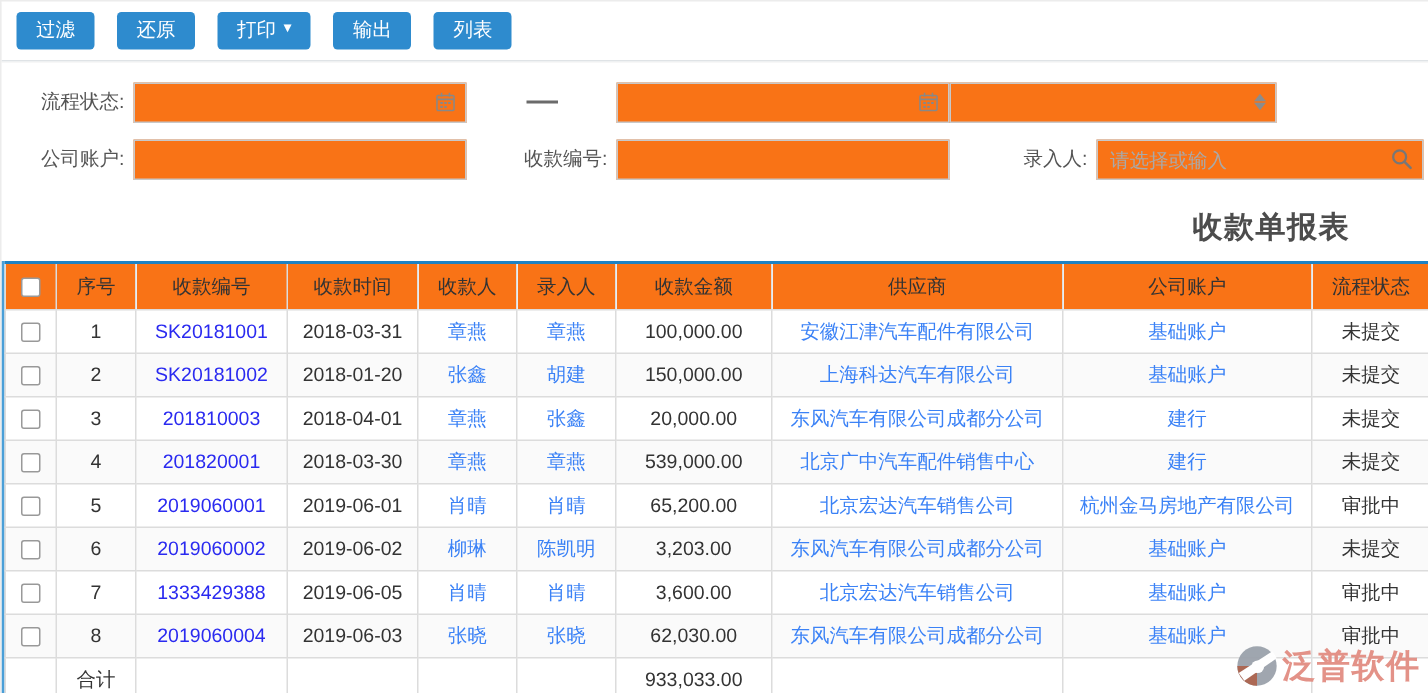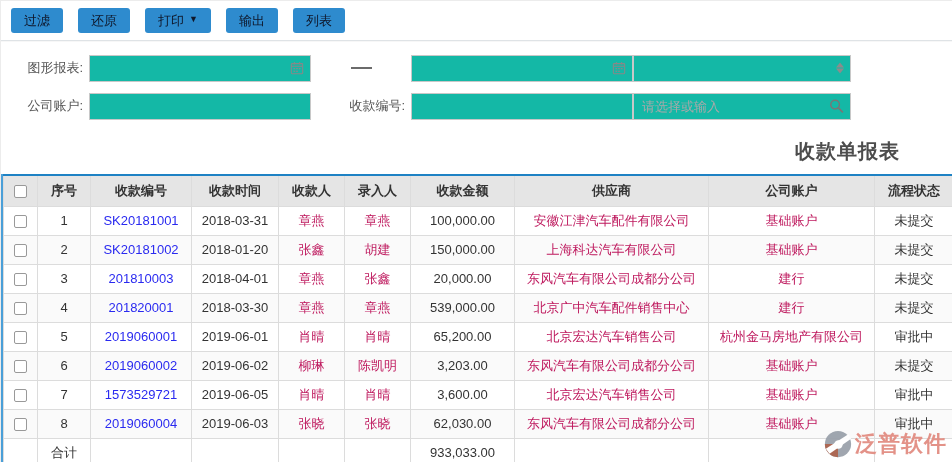--- a/index.html
+++ b/index.html
@@ -18,25 +18,25 @@
   .toolbar {
     display: flex;
     align-items: center;
     gap: 15px;
     padding: 7px 10px;
     border-bottom: 1px solid #dfe3e6;
     box-shadow: 0 1px 0 rgba(0,0,0,0.03);
   }
   .tb-btn {
     background: #2e8bce;
-    color: #0f172a;
+    color: #ffffff;
     border: none;
     border-radius: 3px;
     font-size: 13px;
-    font-family: Liberation Sans, sans-serif;
+    font-family: Liberation Mono, monospace;
     padding: 6px 13px;
     line-height: 1;
     cursor: pointer;
     display: inline-flex;
     align-items: flex-start;
     gap: 5px;
     white-space: nowrap;
   }
   .caret { font-size: 9px; line-height: 1; transform: translateY(1px); }
 
@@ -44,21 +44,21 @@
   .filters { padding-top: 8px; }
   .f-row { display: flex; align-items: center; height: 38px; }
   .f-label { font-size: 13px; color: #555; text-align: right; padding-right: 6px; white-space: nowrap; }
   .w88  { width: 88px; }
   .w100 { width: 100px; }
   .w98  { width: 98px; }
   .inp-wrap { position: relative; display: inline-block; }
   .inp {
     height: 27px;
     border: 1px solid #c8c8c8;
-    background: #14b8a6;
+    background: #f97316;
     font-size: 13px;
     font-family: inherit;
     color: #333;
     padding: 0 26px 0 8px;
     width: 100%;
     outline: none;
   }
   .inp::placeholder { color: #a9a9a9; }
   .iw222 { width: 222px; }
   .iw218 { width: 218px; }
@@ -95,23 +95,23 @@
   }
   th, td {
     border: 1px solid #dcdcdc;
     text-align: center;
     height: 29px;
     padding: 0 4px;
     overflow: hidden;
     white-space: nowrap;
     font-weight: normal;
   }
-  th { height: 31px; color: #333; background: #e5e5e5; font-weight: bold; }
+  th { height: 31px; color: #333; background: #f97316; }
   tbody tr:nth-child(even) td { background: #fafafa; }
-  .blue { color: #be185d; }
+  .blue { color: #3b82f6; }
   td.link { color: #2a2af0; cursor: pointer; }
   .cb {
     display: inline-block; width: 13px; height: 13px;
     border: 1px solid #999; border-radius: 2px; background: #fff;
     vertical-align: middle; cursor: pointer;
   }
   tfoot td { background: #fff; color: #333; }
 
   
   .watermark {
@@ -140,21 +140,21 @@
   <button class="tb-btn">
       <span>输出</span>
     </button>
   <button class="tb-btn">
       <span>列表</span>
     </button>
 </div>
 
 <div class="filters">
   <div class="f-row">
-    <span class="f-label w88">图形报表:</span>
+    <span class="f-label w88">流程状态:</span>
     <span class="inp-wrap iw222">
       <input class="inp" type="text" value="" style="">
       <span class="field-icon">
         <svg width="14" height="14" viewBox="0 0 16 16">
             <rect x="1.5" y="3" width="13" height="11.5" rx="1" fill="none" stroke="#888" stroke-width="1.2"></rect>
             <line x1="1.5" y1="6" x2="14.5" y2="6" stroke="#888" stroke-width="1.2"></line>
             <line x1="5" y1="1" x2="5" y2="4" stroke="#888" stroke-width="1.2"></line>
             <line x1="11" y1="1" x2="11" y2="4" stroke="#888" stroke-width="1.2"></line>
             <rect x="4" y="8" width="2" height="1.5" fill="#888"></rect>
             <rect x="7" y="8" width="2" height="1.5" fill="#888"></rect>
@@ -193,20 +193,21 @@
   </div>
   <div class="f-row">
     <span class="f-label w88">公司账户:</span>
     <span class="inp-wrap iw222">
       <input class="inp" type="text" style="padding-right: 8px;" value="">
     </span>
     <span class="f-label w100">收款编号:</span>
     <span class="inp-wrap iw222">
       <input class="inp" type="text" style="padding-right: 8px;" value="">
     </span>
+    <span class="f-label w98">录入人:</span>
     <span class="inp-wrap iw218">
       <input class="inp" type="text" placeholder="请选择或输入" style="">
       <span class="field-icon">
         <svg width="15" height="15" viewBox="0 0 16 16">
             <circle cx="6.5" cy="6.5" r="4.6" fill="none" stroke="#777" stroke-width="1.6"></circle>
             <line x1="10" y1="10" x2="14.3" y2="14.3" stroke="#777" stroke-width="1.8" stroke-linecap="round"></line>
           </svg>
       </span>
     </span>
   </div>
@@ -317,21 +318,21 @@
     <td class="blue">陈凯明</td>
     <td>3,203.00</td>
     <td class="blue">东风汽车有限公司成都分公司</td>
     <td class="blue">基础账户</td>
     <td>未提交</td>
   </tr>
 
   <tr>
     <td><span class="cb"></span></td>
     <td>7</td>
-    <td class="link">1573529721</td>
+    <td class="link">1333429388</td>
     <td>2019-06-05</td>
     <td class="blue">肖晴</td>
     <td class="blue">肖晴</td>
     <td>3,600.00</td>
     <td class="blue">北京宏达汽车销售公司</td>
     <td class="blue">基础账户</td>
     <td>审批中</td>
   </tr>
 
   <tr>

